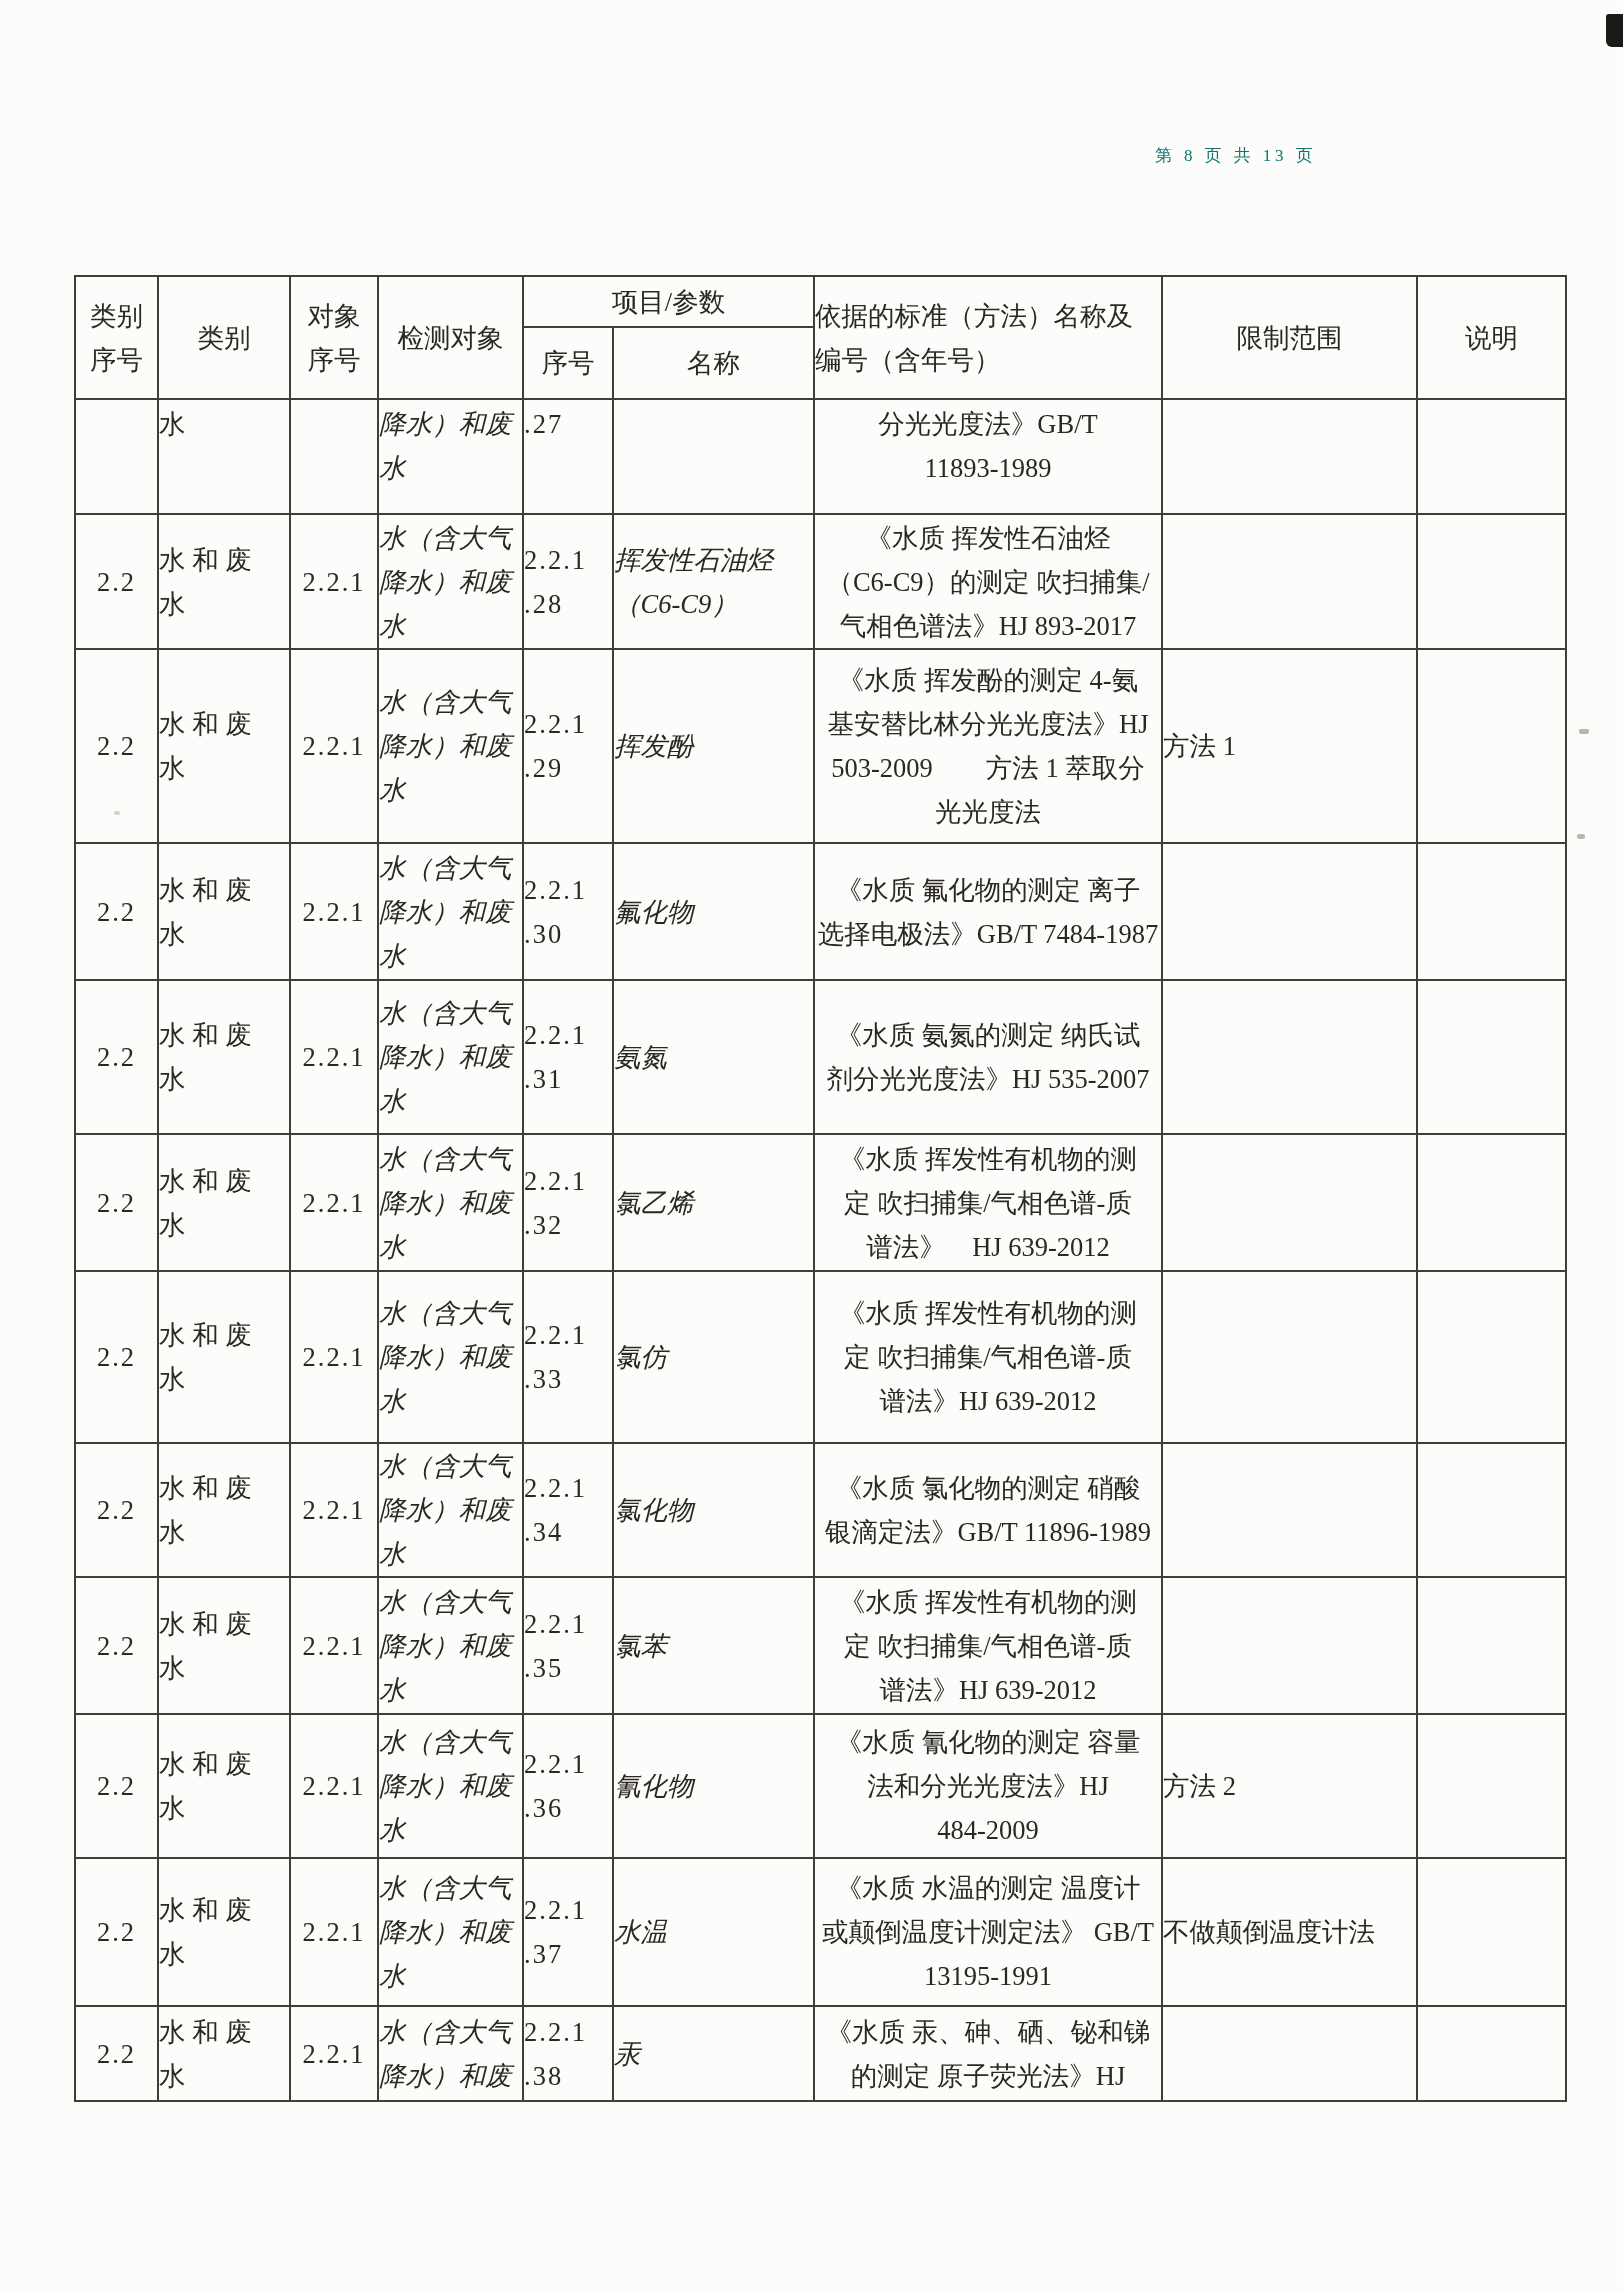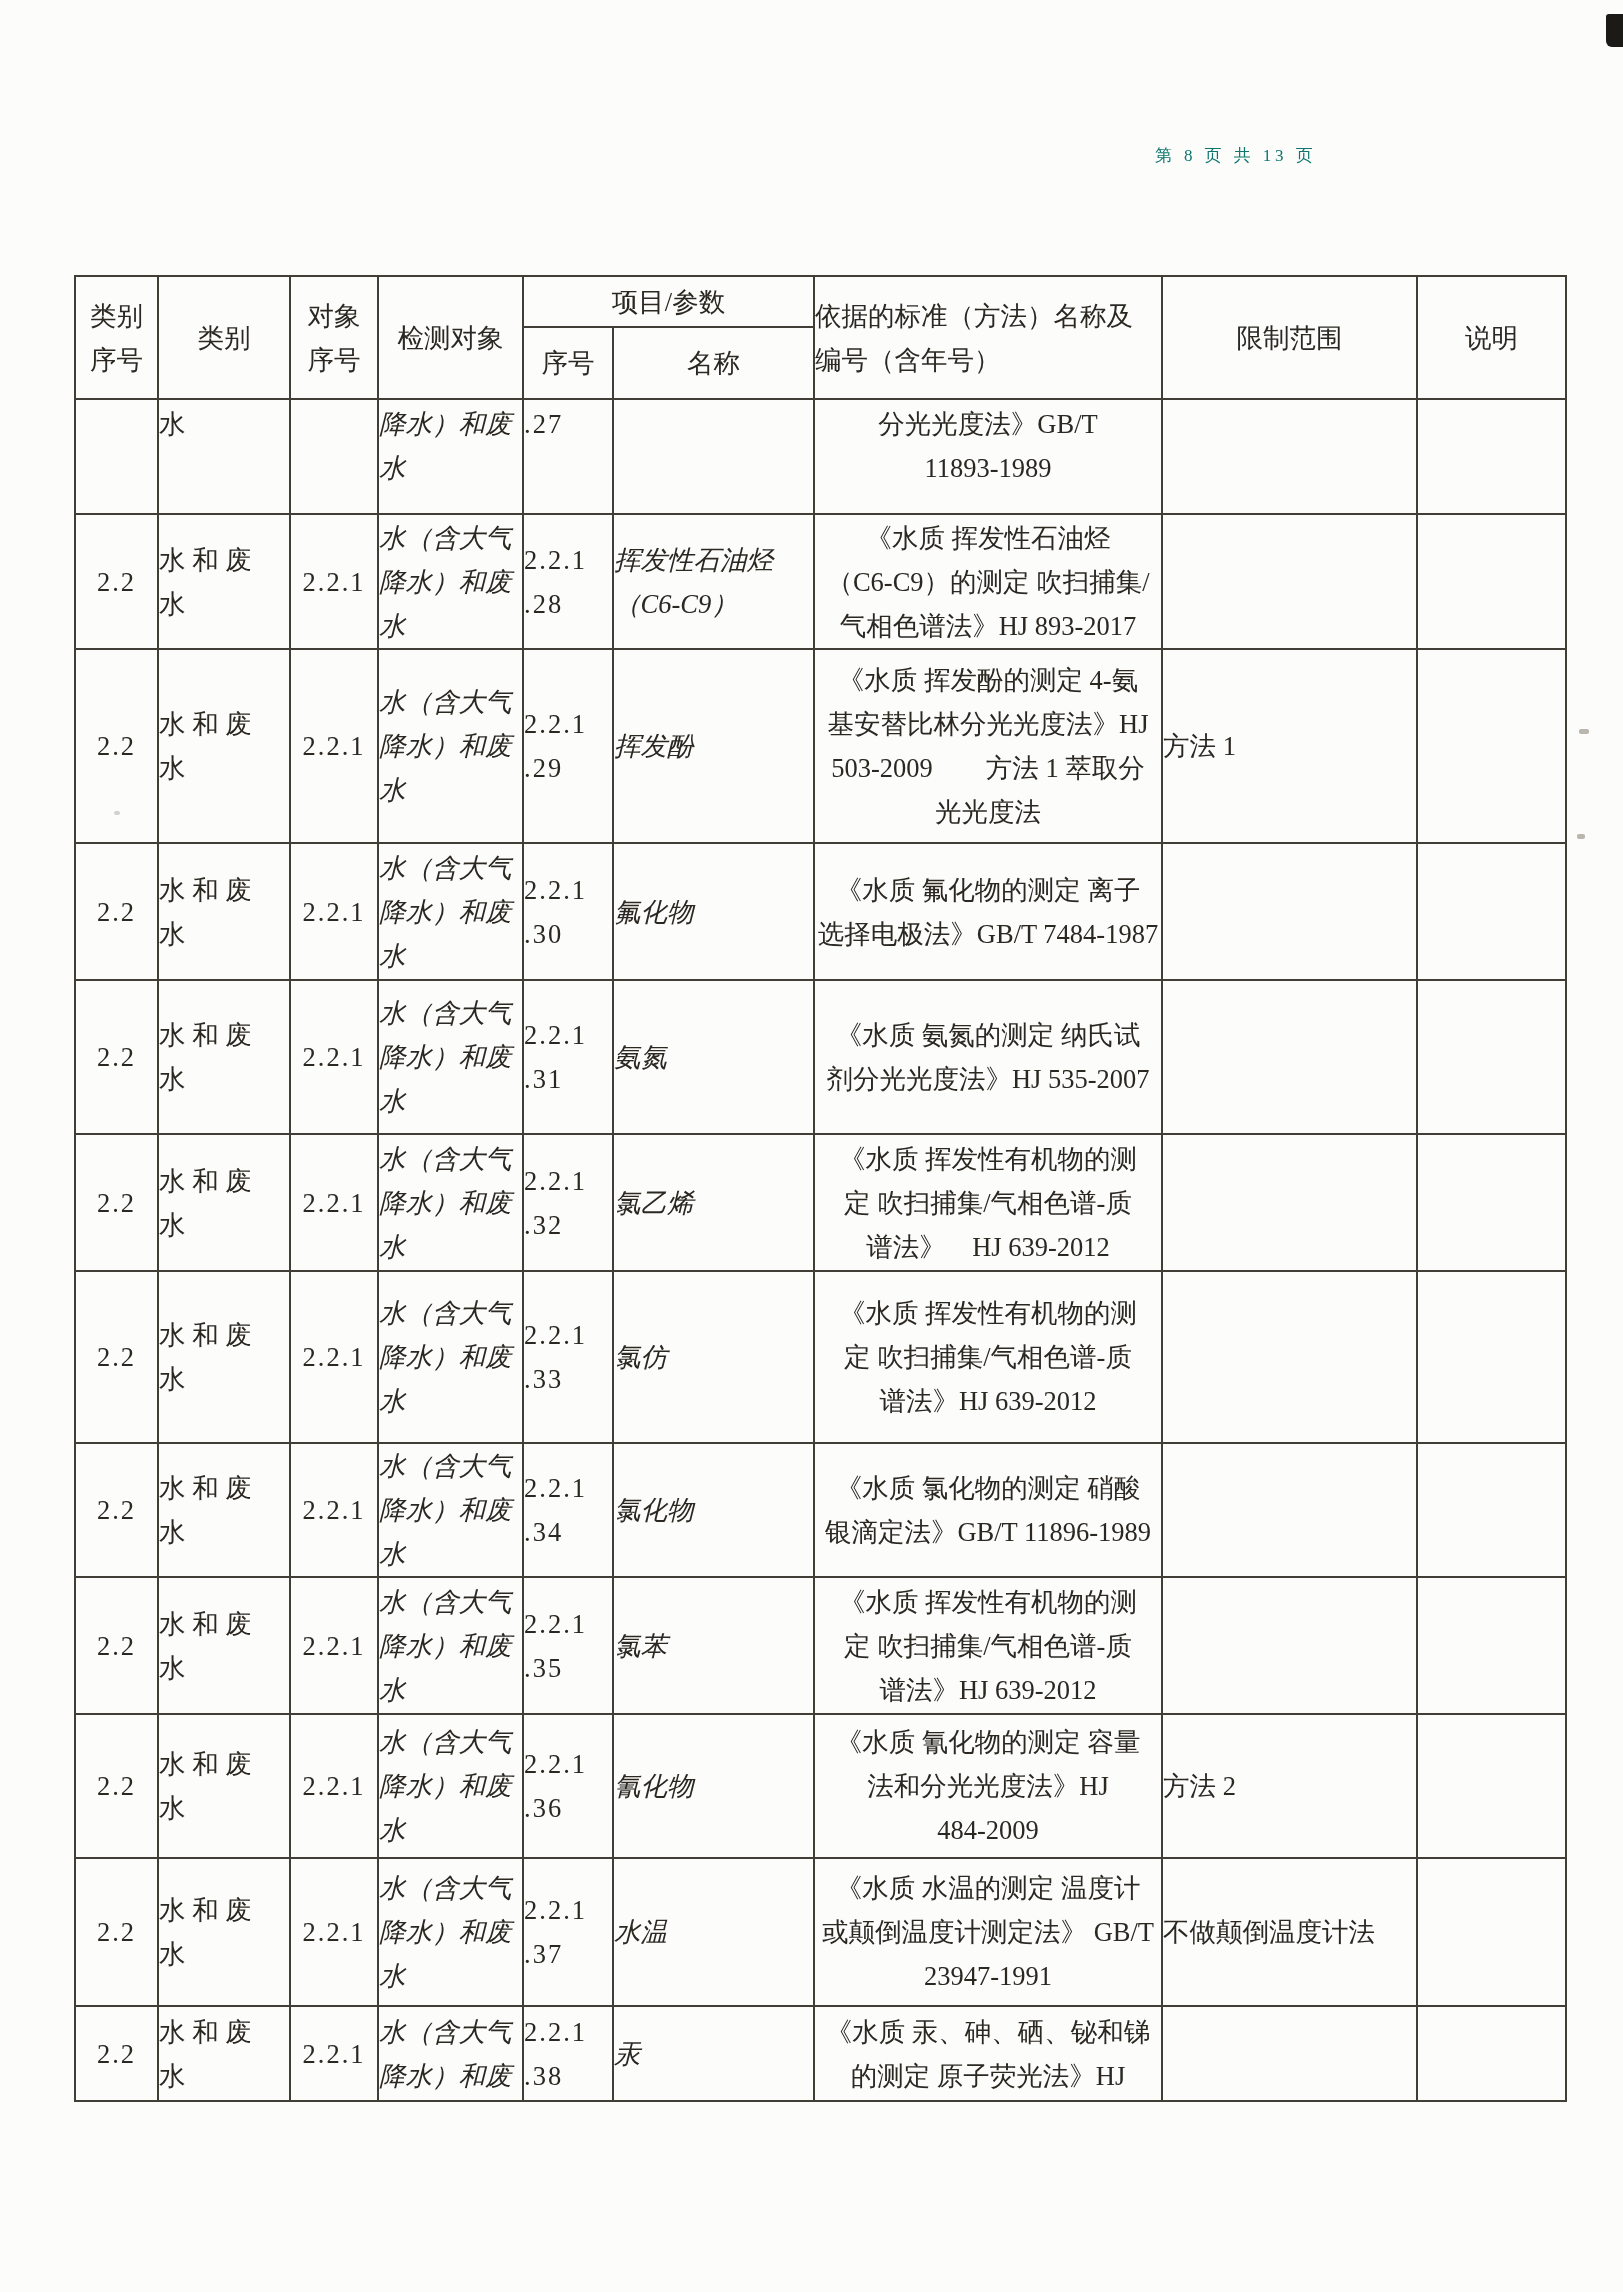--- a/index.html
+++ b/index.html
@@ -277,21 +277,21 @@
 水</td>
           <td class="c-object_no">2.2.1</td>
           <td class="c-test_object">水（含大气
 降水）和废
 水</td>
           <td class="c-item_no">2.2.1
 .37</td>
           <td class="c-item_name">水温</td>
           <td class="c-standard">《水质 水温的测定 温度计
 或颠倒温度计测定法》 GB/T
-23947-1991</td>
+13195-1991</td>
           <td class="c-restriction">不做颠倒温度计法</td>
           <td class="c-note"></td>
         </tr>
         <tr style="height: 95px;">
           <td class="c-category_no">2.2</td>
           <td class="c-category">水 和 废
 水</td>
           <td class="c-object_no">2.2.1</td>
           <td class="c-test_object">水（含大气
 降水）和废</td>

